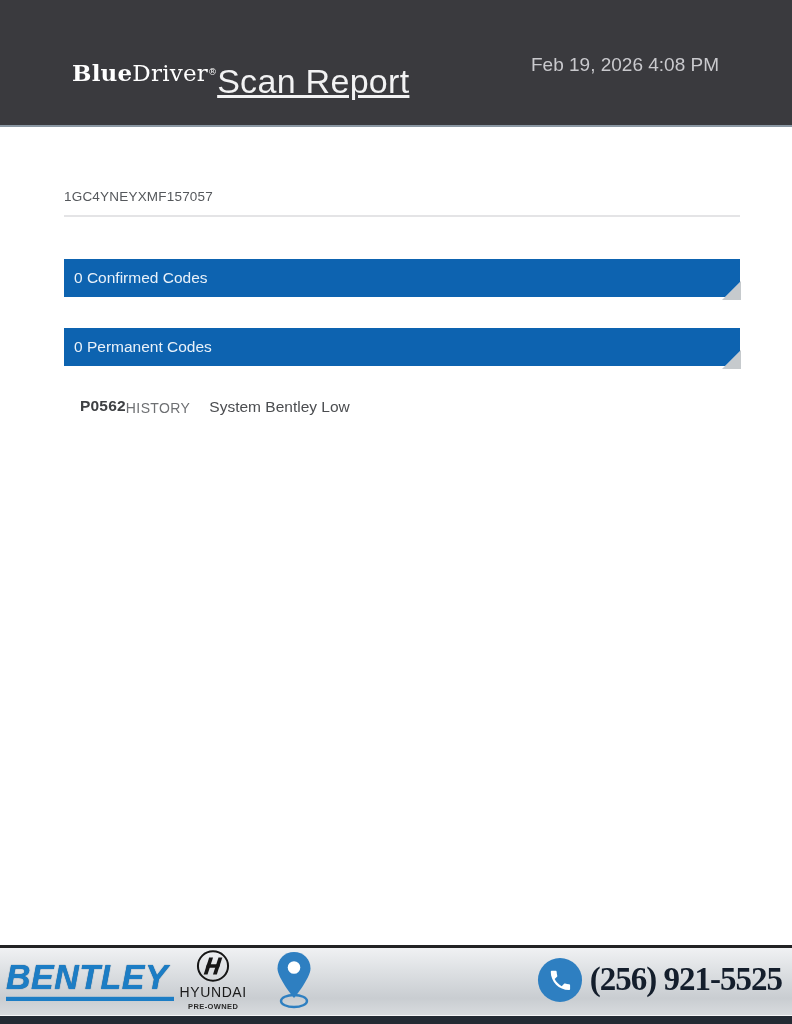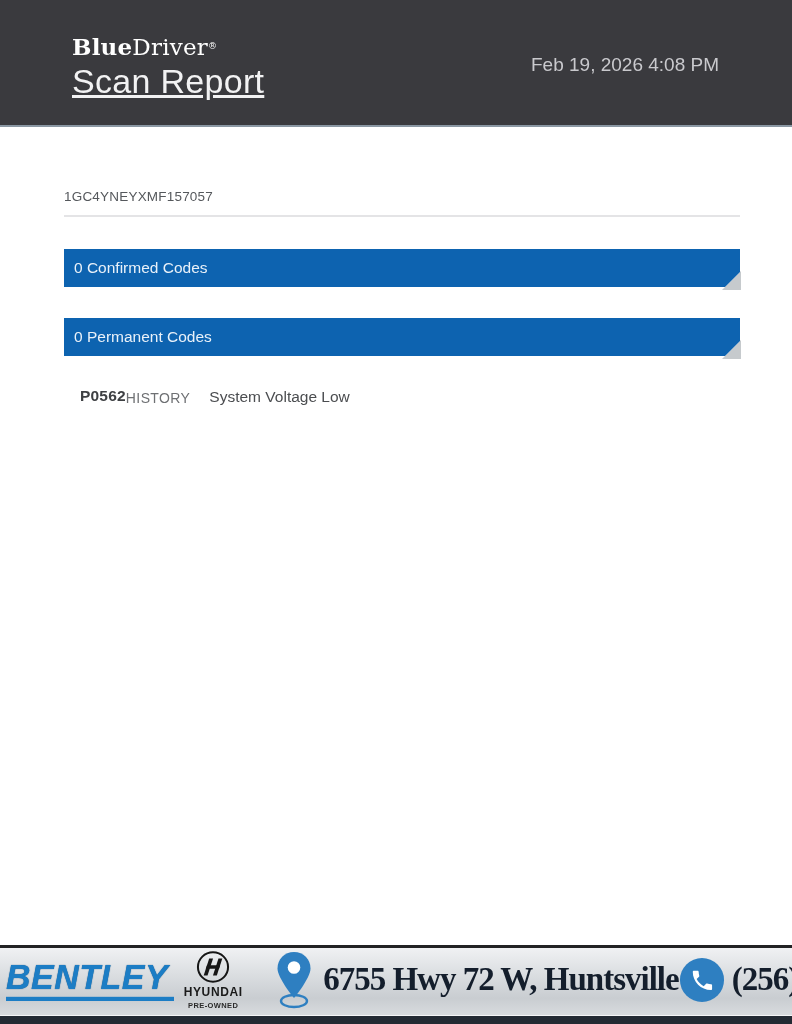--- a/index.html
+++ b/index.html
@@ -20,21 +20,21 @@
   .header {
     height: 127px;
     background: #3a3a3e;
     border-bottom: 2px solid #8a97a3;
     display: flex;
     justify-content: space-between;
     align-items: flex-end;
     padding: 0 73px 24px 72px;
     flex: 0 0 auto;
   }
-  .brand-block { display: flex; flex-direction: column; }
+  .brand-block { display: flex; flex-direction: row; }
   .brand-line {
     font-family: "DejaVu Serif", "Liberation Serif", serif;
     color: #ffffff;
     font-size: 23px;
     line-height: 1.1;
     letter-spacing: 0.2px;
   }
   .brand-bold { font-weight: bold; }
   .brand-reg { font-size: 9px; vertical-align: 6px; }
   .report-title {
@@ -61,21 +61,21 @@
     margin-top: 62px;
     font-size: 13.5px;
     color: #55585c;
     letter-spacing: 0.2px;
   }
   .vin-rule {
     margin-top: 11px;
     border: 0;
     border-top: 2px solid #e4e4e6;
   }
-  .banners { margin-top: 32px; text-align: right; }
+  .banners { margin-top: 42px; text-align: right; }
   .banner-wrap {
     position: relative;
     height: 38px;
     margin-bottom: 31px;
   }
   .banner-fold-shadow {
     position: absolute;
     right: -1px;
     bottom: -3px;
     width: 19px;
@@ -152,22 +152,22 @@
     transform: scaleY(1.05);
   }
   .hyundai-block {
     display: flex;
     flex-direction: column;
     align-items: center;
     margin-left: 7px;
     width: 64px;
   }
   .hyundai-name {
-    font-size: 12px;
-    font-weight: bold;
+    font-size: 14px;
+    font-weight: normal;
     color: #1a1a1a;
     letter-spacing: 0.6px;
     margin-top: 1px;
   }
   .hyundai-sub {
     font-size: 7.5px;
     font-weight: bold;
     color: #2a2a2a;
     letter-spacing: 0.4px;
     margin-top: 2px;
@@ -224,21 +224,21 @@
         <div class="banner-fold-shadow"></div>
         <div class="banner">0 Permanent Codes</div>
       </div>
     </div>
 
     <div class="code-row">
       <div class="code-id-block">
         <div class="code-id">P0562</div>
         <div class="code-status">HISTORY</div>
       </div>
-      <div class="code-desc">System Voltage Low</div>
+      <div class="code-desc">System Bentley Low</div>
     </div>
   </div>
 
   <div class="footer">
     <div class="footer-main">
 
       <div class="dealer-group">
         <div class="bentley-logo">Bentley</div>
         <div class="hyundai-block">
           <svg class="icon-svg" width="34" height="34" viewBox="0 0 44 44">
@@ -253,21 +253,20 @@
           <div class="hyundai-sub">PRE-OWNED</div>
         </div>
       </div>
 
       <div class="address-group">
         <svg class="icon-svg" width="42" height="60" viewBox="0 0 42 60">
           <ellipse cx="21" cy="51" rx="13" ry="6" fill="none" stroke="#2e7fc1" stroke-width="2.4"></ellipse>
           <path d="M21 2 C11.5 2 4.5 9.4 4.5 18.4 C4.5 28 21 48 21 48 C21 48 37.5 28 37.5 18.4 C37.5 9.4 30.5 2 21 2 Z" fill="#2e7fc1"></path>
           <circle cx="21" cy="17.5" r="6.3" fill="#ffffff"></circle>
         </svg>
-        <div class="contact-text">6755 Hwy 72 W, Huntsville</div>
       </div>
 
       <div class="phone-group">
         <svg class="icon-svg" width="46" height="46" viewBox="0 0 48 48">
           <circle cx="24" cy="24" r="23" fill="#2e7fc1"></circle>
           <g transform="translate(11 11) scale(1.12)" fill="#ffffff">
             <path d="M6.62 10.79c1.44 2.83 3.76 5.14 6.59 6.59l2.2-2.21c.27-.27.67-.36 1.02-.24 1.12.37 2.33.57 3.57.57.55 0 1 .45 1 1V20c0 .55-.45 1-1 1-9.39 0-17-7.61-17-17 0-.55.45-1 1-1h3.5c.55 0 1 .45 1 1 0 1.25.2 2.45.57 3.57.11.35.03.74-.25 1.02l-2.2 2.2z"></path>
           </g>
         </svg>
         <div class="contact-text">(256) 921-5525</div>

